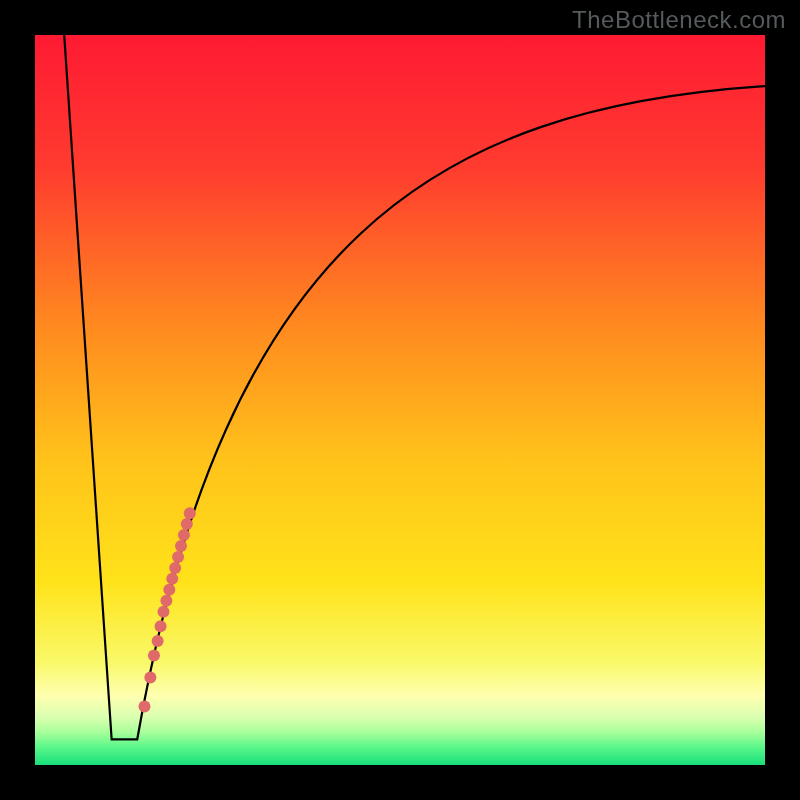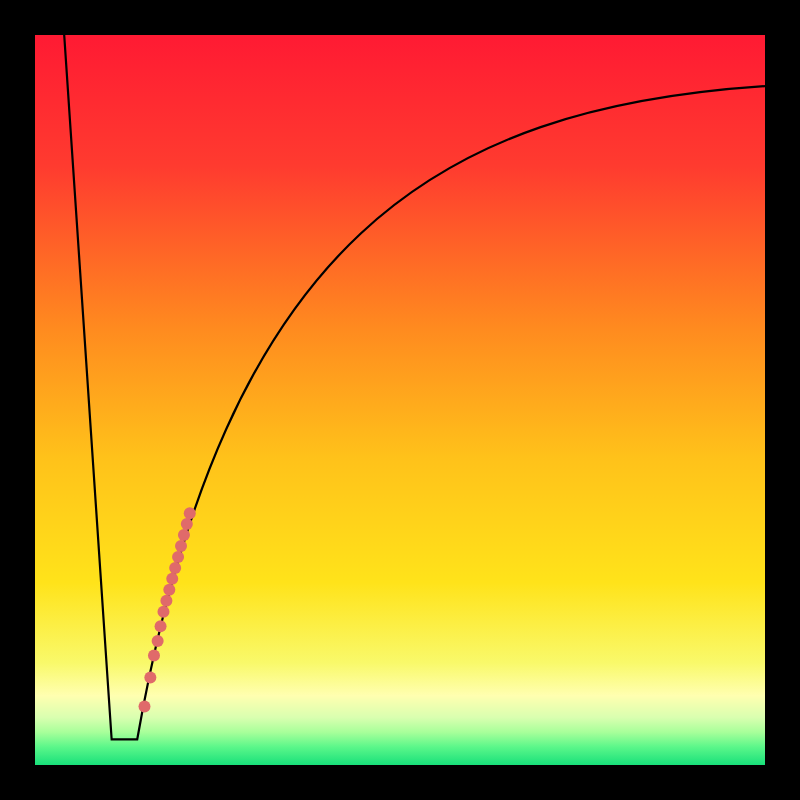--- a/index.html
+++ b/index.html
@@ -31,20 +31,21 @@
     color: #555a5c;
     font-size: 24px;
     font-weight: 400;
     letter-spacing: 0.5px;
     font-family: Arial, sans-serif;
   }
 </style>
 </head>
 <body>
 <div class="frame">
+  <div class="watermark">TheBottleneck.com</div>
   <svg class="plot" viewBox="0 0 730 730">
     <defs>
       <linearGradient id="bg-grad" x1="0" y1="0" x2="0" y2="1">
       <stop offset="0%" stop-color="#ff1a33"></stop>
           <stop offset="18%" stop-color="#ff3b2f"></stop>
           <stop offset="40%" stop-color="#ff8a1f"></stop>
           <stop offset="57.99999999999999%" stop-color="#ffc21a"></stop>
           <stop offset="75%" stop-color="#ffe31a"></stop>
           <stop offset="86%" stop-color="#f9f96a"></stop>
           <stop offset="90.5%" stop-color="#ffffb0"></stop>

